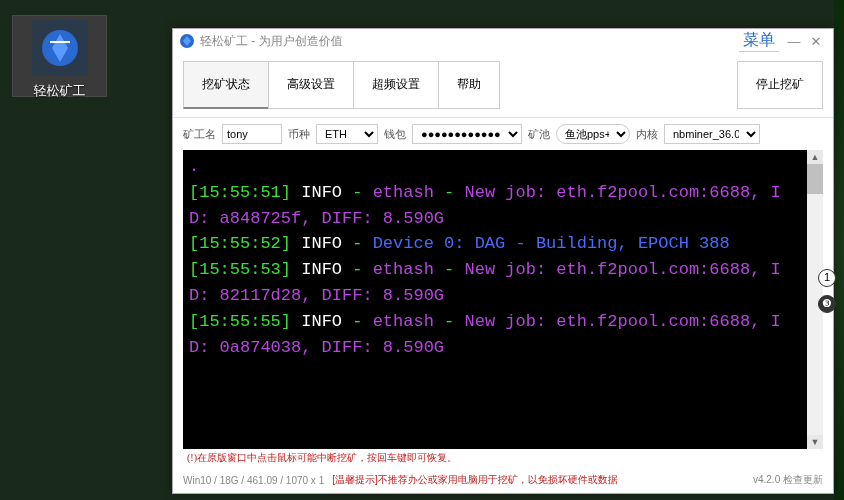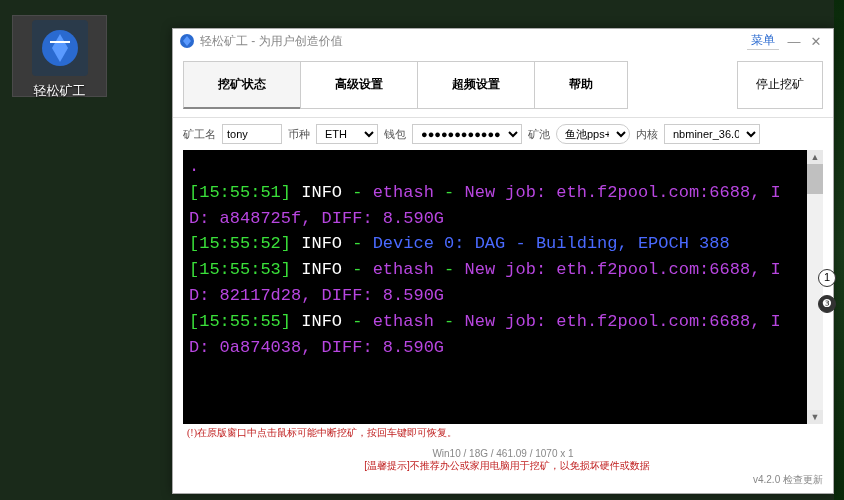--- a/index.html
+++ b/index.html
@@ -8,46 +8,46 @@
 .desktop-icon { position: absolute; left: 12px; top: 15px; width: 95px; text-align: center; color: white; }
 .desktop-icon .icon-wrap { width: 56px; height: 56px; margin: 0 auto 6px; background: #2a3a4a; border-radius: 4px; display: flex; align-items: center; justify-content: center; }
 .desktop-icon .label { font-size: 13px; color: white; text-shadow: 0 1px 2px black; }
 .icon-bg { width: 95px; height: 82px; background: #3a3a3a; border: 1px solid #4a4a4a; padding-top: 4px; }
 
 .window { position: absolute; left: 172px; top: 28px; width: 662px; height: 466px; background: white; border: 1px solid #aaa; box-shadow: 0 0 10px rgba(0,0,0,0.4); display: flex; flex-direction: column; }
 
 .titlebar { height: 24px; display: flex; align-items: center; padding: 0 6px; font-size: 12px; color: #888; position: relative; }
 .titlebar .app-icon { width: 16px; height: 16px; margin-right: 5px; }
 .title-text { flex: 1; }
-.menu-btn { color: #2a6ad0; border-bottom: 1px solid #ccc; font-size: 12px; padding: 0 4px; cursor: pointer; margin-right: 4px; }
+.menu-btn { color: #2a6ad0; border-bottom: 1px solid #ccc; font-size: 16px; padding: 0 4px; cursor: pointer; margin-right: 4px; }
 .win-btn { width: 22px; text-align: center; color: #888; cursor: pointer; font-size: 13px; }
 
 .toolbar { display: flex; padding: 8px 10px; gap: 0; border-bottom: 1px solid #e0e0e0; }
-.tab-btn { border: 1px solid #ccc; padding: 14px 34px; font-size: 12px; background: white; cursor: pointer; margin-right: -1px; font-weight: bold; }
+.tab-btn { border: 1px solid #ccc; padding: 14px 18px; font-size: 12px; background: white; cursor: pointer; margin-right: -1px; }
 .tab-btn.active { background: #f5f5f5; border-bottom: 2px solid #888; }
 .toolbar .spacer { flex: 1; }
 .stop-btn { border: 1px solid #ccc; padding: 14px 18px; font-size: 12px; background: white; cursor: pointer; }
 
 .params { display: flex; align-items: center; padding: 6px 10px; gap: 6px; font-size: 11px; color: #555; }
 .params label { white-space: nowrap; }
 .params input, .params select { border: 1px solid #ccc; height: 20px; font-size: 11px; padding: 0 4px; }
 .params select { background: white; }
 .w1 { width: 60px; } .w2 { width: 62px; } .w3 { width: 110px; } .w4 { width: 74px; border-radius: 10px; } .w5 { width: 96px; }
 
 .console-wrap { flex: 1; background: black; margin: 0 10px 2px 10px; position: relative; overflow: hidden; display: flex; }
 .console { font-family: "Courier New", monospace; font-size: 17px; line-height: 1.52; padding: 4px 6px; white-space: pre-wrap; word-break: break-all; flex: 1; overflow: hidden; }
 .time { color: #3ae03a; } .info { color: white; } .dash { color: #3ae03a; } .purple { color: #b846e0; } .blue { color: #4a6aff; }
 .scrollbar { width: 16px; background: #f0f0f0; position: relative; }
 .scrollbar .thumb { position: absolute; top: 14px; width: 100%; height: 30px; background: #c0c0c0; }
 .scrollbar .arr { height: 14px; background: #e8e8e8; font-size: 9px; text-align: center; line-height: 14px; color: #666; }
 .scrollbar .arr.down { position: absolute; bottom: 0; width: 100%; }
 
 .warn-inline { color: #c02020; font-size: 10px; padding: 0 14px 4px; font-family: "SimSun", serif; }
 
-.statusbar { display: flex; padding: 4px 10px 6px; font-size: 10px; color: #888; align-items: center; flex-direction: column; }
+.statusbar { display: flex; padding: 4px 10px 6px; font-size: 10px; color: #888; align-items: center; }
 .statusbar .hint { color: #c02020; margin-left: 8px; }
 .statusbar .ver { margin-left: auto; color: #888; }
 
 .right-edge { position: absolute; right: -3px; top: 240px; display: flex; flex-direction: column; gap: 8px; }
 .edge-dot { width: 18px; height: 18px; border-radius: 50%; border: 1.5px solid #333; background: white; font-size: 11px; text-align: center; line-height: 15px; }
 .edge-dot.filled { background: #333; color: white; }
 
 .bg-texture { position: absolute; right: 0; top: 0; width: 10px; height: 100%; background: linear-gradient(180deg, #0a2a0a, #1a3a1a, #0a2a0a); }
 </style>
 </head>

